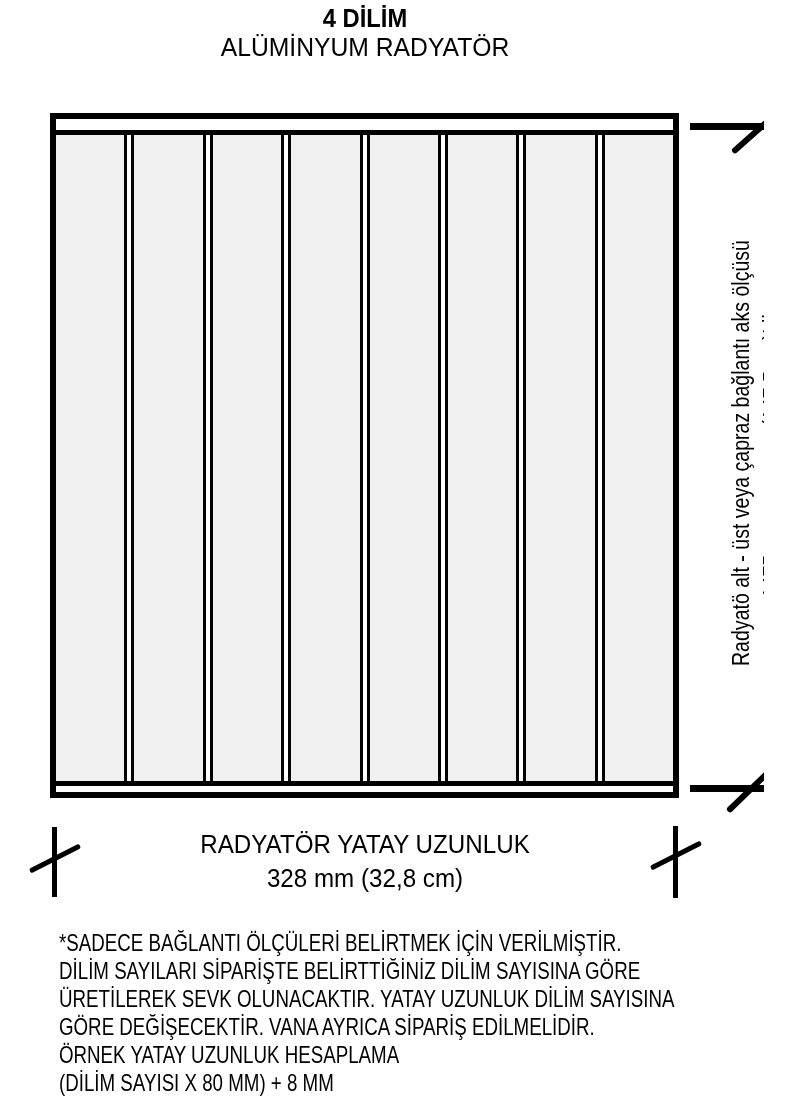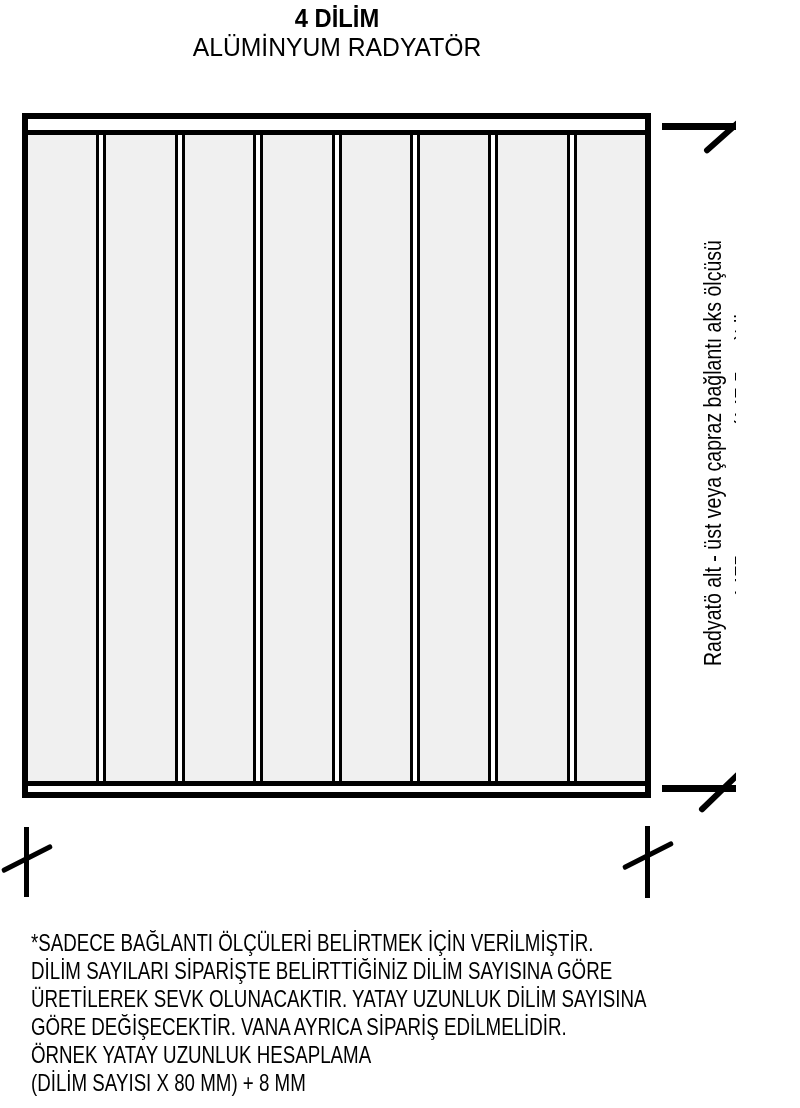--- a/index.html
+++ b/index.html
@@ -2,20 +2,21 @@
 <html><head>
 <meta charset="utf-8">
 <style>
   * { margin:0; padding:0; box-sizing:border-box; }
   html,body { background:#ffffff; }
   .page {
     position:relative; width:736px; height:1108px;
     background:#ffffff; color:#000;
     font-family:"Liberation Sans", sans-serif;
     overflow:hidden;
+    margin-left:28px;
   }
 
   
   .title { position:absolute; left:7px; top:3px; width:660px; text-align:center; }
   .title-line1 { font-size:25px; font-weight:bold; line-height:30px; transform:scaleX(0.95); }
   .title-line2 { font-size:26px; font-weight:normal; line-height:29px; transform:scaleX(0.95); }
 
   
   .radiator {
     position:absolute; left:22px; top:113px; width:629px; height:685px;
@@ -101,20 +102,24 @@
       <span>1475 mm</span>
       <span>(147,5 cm)'dir</span>
     </div>
   </div>
 
   <div class="tick-v tick-v-left"></div>
   <div class="tick-slash tick-slash-left"></div>
   <div class="tick-v tick-v-right"></div>
   <div class="tick-slash tick-slash-right"></div>
 
+  <div class="hdim">
+    <div class="hdim-label">RADYATÖR YATAY UZUNLUK</div>
+    <div class="hdim-value">328 mm (32,8 cm)</div>
+  </div>
 
   <div class="notes">
     <div class="notes-line">*SADECE BAĞLANTI ÖLÇÜLERİ BELİRTMEK İÇİN VERİLMİŞTİR.</div>
     <div class="notes-line">DİLİM SAYILARI SİPARİŞTE BELİRTTİĞİNİZ DİLİM SAYISINA GÖRE</div>
     <div class="notes-line">ÜRETİLEREK SEVK OLUNACAKTIR. YATAY UZUNLUK DİLİM SAYISINA</div>
     <div class="notes-line">GÖRE DEĞİŞECEKTİR. VANA AYRICA SİPARİŞ EDİLMELİDİR.</div>
     <div class="notes-line">ÖRNEK YATAY UZUNLUK HESAPLAMA</div>
     <div class="notes-line">(DİLİM SAYISI X 80 MM) + 8 MM</div>
   </div>
 

